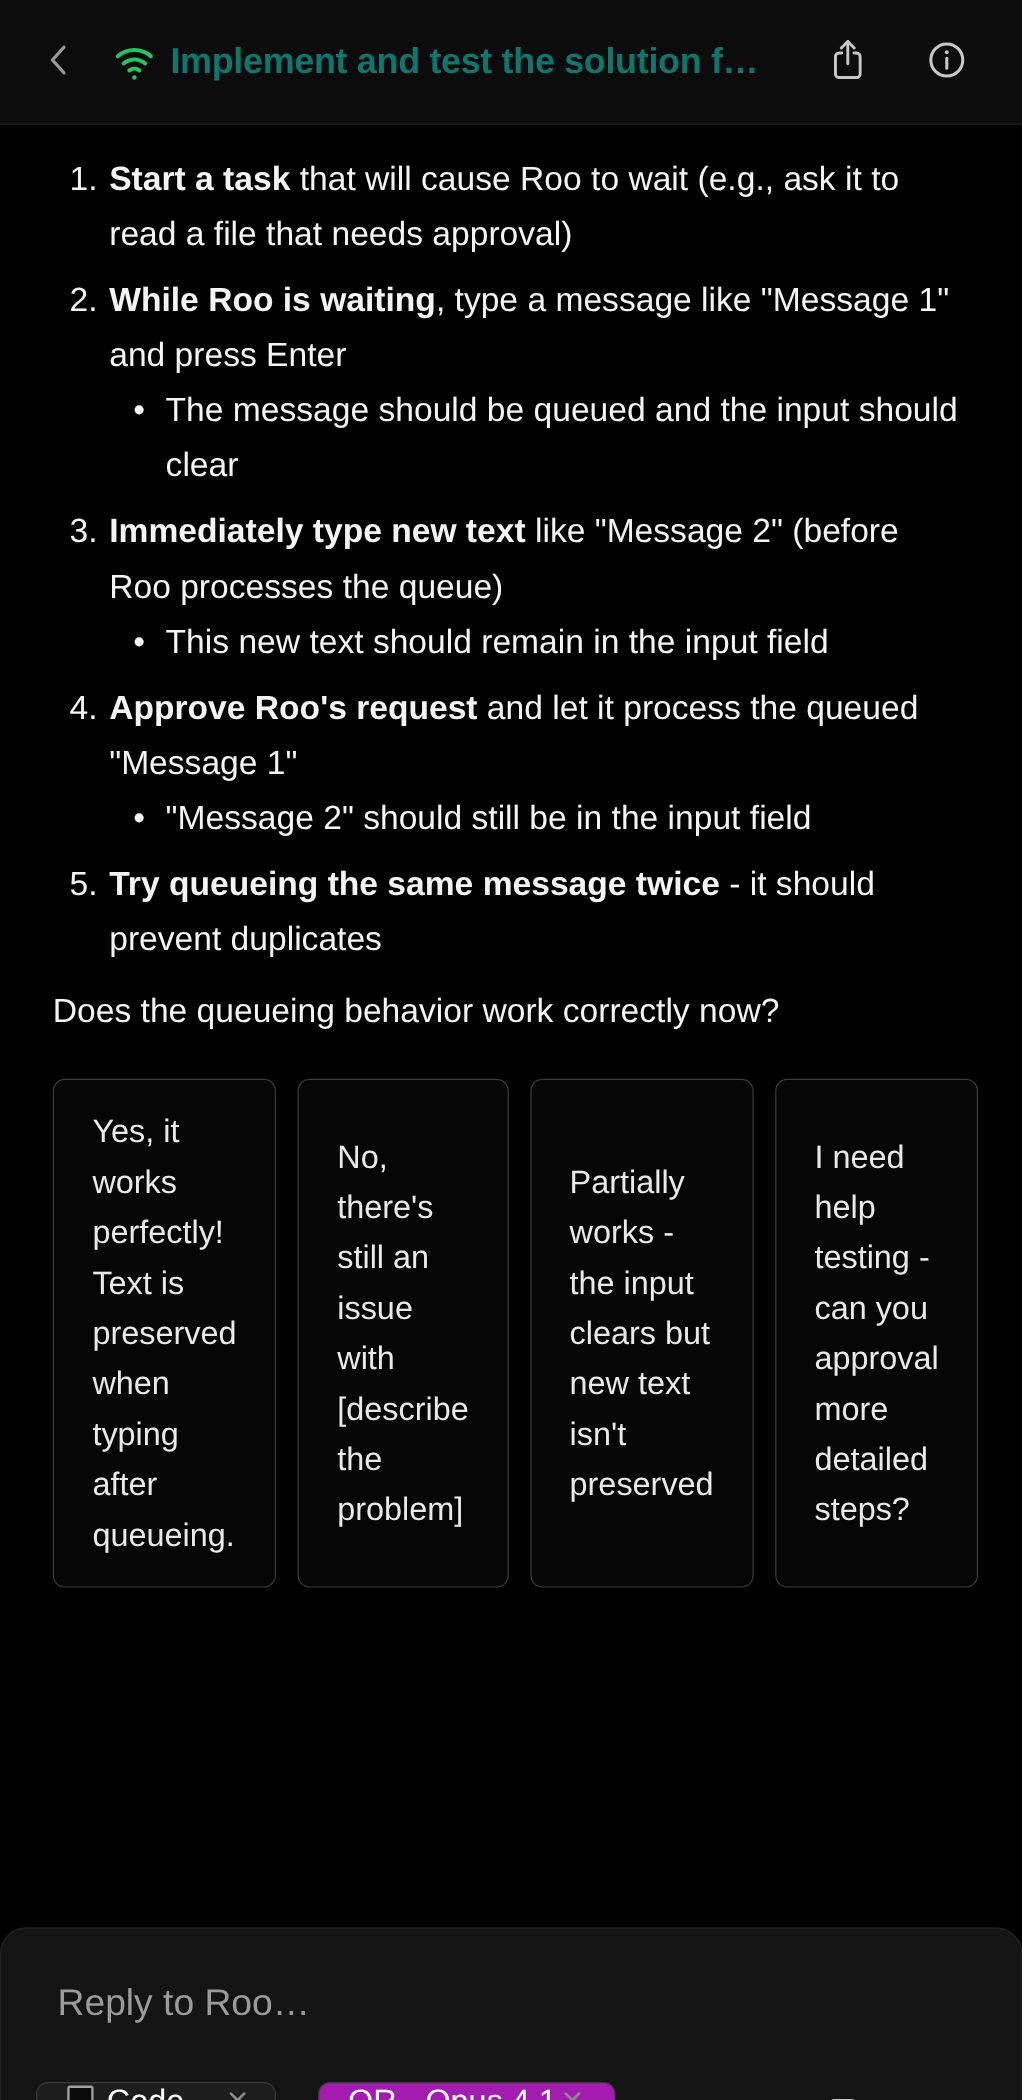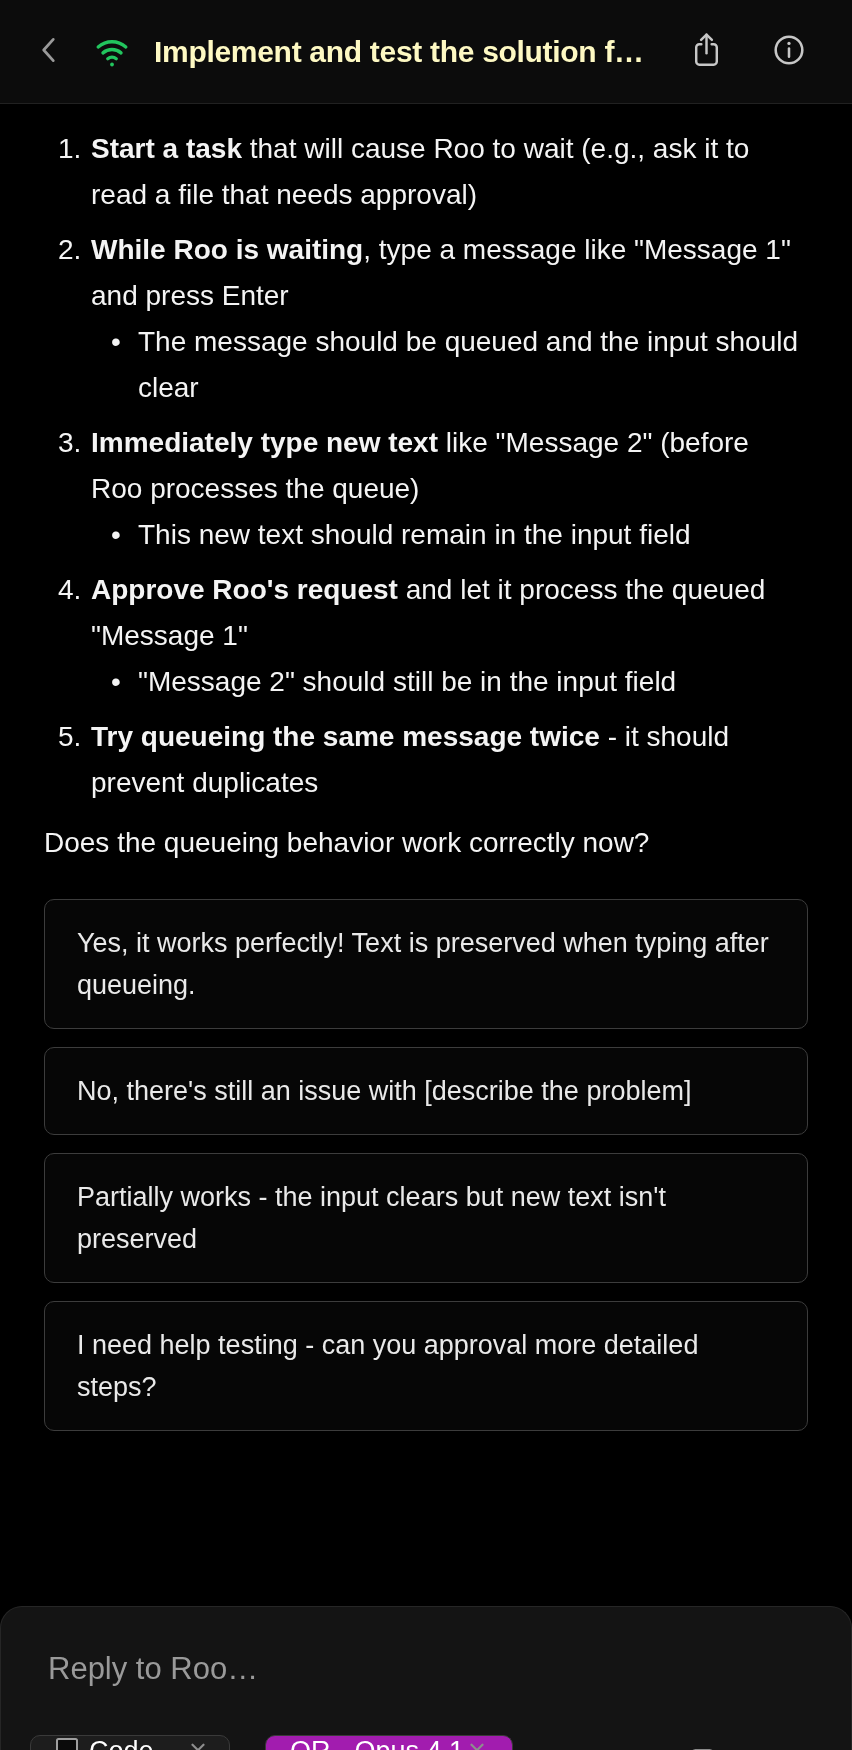--- a/index.html
+++ b/index.html
@@ -8,35 +8,35 @@
   .screen { position:relative; width:852px; height:1750px; background:#000; overflow:hidden; }
 
   
   .header {
     height:104px; background:#0c0c0c; border-bottom:1px solid #212121;
     display:flex; align-items:center; padding:0 40px 0 30px;
   }
   .icon-btn { background:none; border:none; cursor:pointer; display:flex; align-items:center; justify-content:center; padding:6px; }
   .wifi-wrap { margin-left:26px; display:flex; align-items:center; }
   .header-title {
-    margin-left:24px; flex:1; color:#fef9c3; font-size:30px; font-weight:700;
+    margin-left:12px; flex:1; color:#0f766e; font-size:30px; font-weight:700;
     white-space:nowrap; overflow:hidden; letter-spacing:-0.3px;
   }
   .header-right { display:flex; align-items:center; gap:38px; margin-left:12px; }
 
   
   .content { padding:22px 44px 0 44px; color:#f4f4f4; }
   .step { position:relative; padding-left:47px; font-size:28px; line-height:46px; margin-bottom:9px; }
   .step-num { position:absolute; left:14px; top:0; }
   .step b { font-weight:700; }
   .bullet { position:relative; padding-left:47px; }
   .bullet::before { content:"•"; position:absolute; left:20px; top:0; }
   .question { font-size:28px; line-height:46px; margin:14px 0 33px 0; color:#f4f4f4; }
 
-  .suggestions { display:flex; flex-direction:column; gap:18px; }
+  .suggestions { display:flex; gap:18px; }
   .suggestion {
     display:block; width:100%; text-align:left; background:#060606;
     border:1.5px solid #3c3c3c; border-radius:10px; padding:22px 32px;
     color:#e9e9e9; font-size:27px; line-height:42px; cursor:pointer;
     font-family:inherit;
   }
 
   
   .composer {
     position:absolute; left:0; right:0; bottom:0; height:144px;

